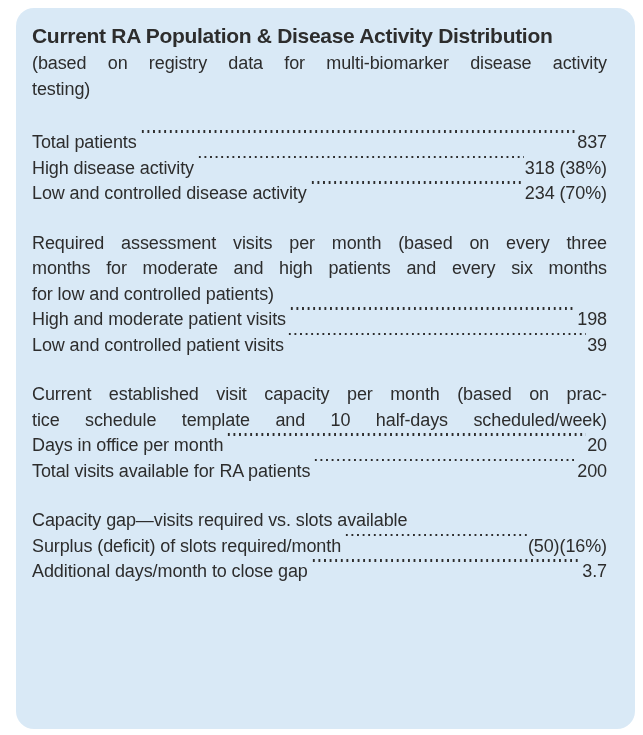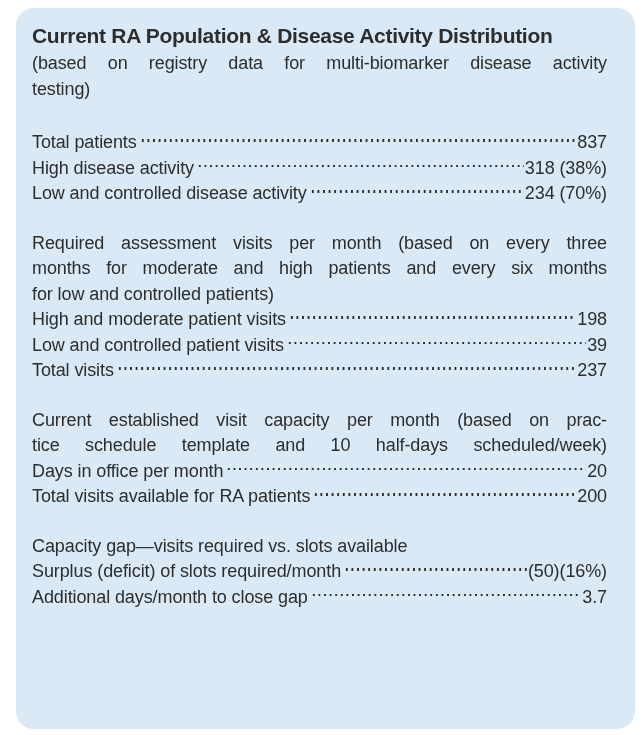--- a/index.html
+++ b/index.html
@@ -38,21 +38,21 @@
     text-align-last:justify;
     letter-spacing:-0.1px;
   }
   .jline.last{
     text-align-last:left;
   }
   .section{margin-top:24px;}
   .section.first{margin-top:28px;}
   .row{
     display:flex;
-    align-items:center;
+    align-items:flex-start;
     font-size:18px;
     line-height:25.5px;
     letter-spacing:-0.1px;
   }
   .row .label{white-space:nowrap;}
   .row .value{white-space:nowrap;}
   .leader{
     flex:1;
     height:2.6px;
     margin:0 1px 4.5px 3px;
@@ -97,25 +97,20 @@
         <div class="row">
           <span class="label">High and moderate patient visits</span>
           <span class="leader"></span>
           <span class="value">198</span>
         </div>
         <div class="row">
           <span class="label">Low and controlled patient visits</span>
           <span class="leader"></span>
           <span class="value">39</span>
         </div>
-        <div class="row">
-          <span class="label">Total visits</span>
-          <span class="leader"></span>
-          <span class="value">237</span>
-        </div>
       </div>
       <div class="section">
         <div class="jline">Current established visit capacity per month (based on prac-</div>
         <div class="jline">tice schedule template and 10 half-days scheduled/week)</div>
         <div class="row">
           <span class="label">Days in office per month</span>
           <span class="leader"></span>
           <span class="value">20</span>
         </div>
         <div class="row">

